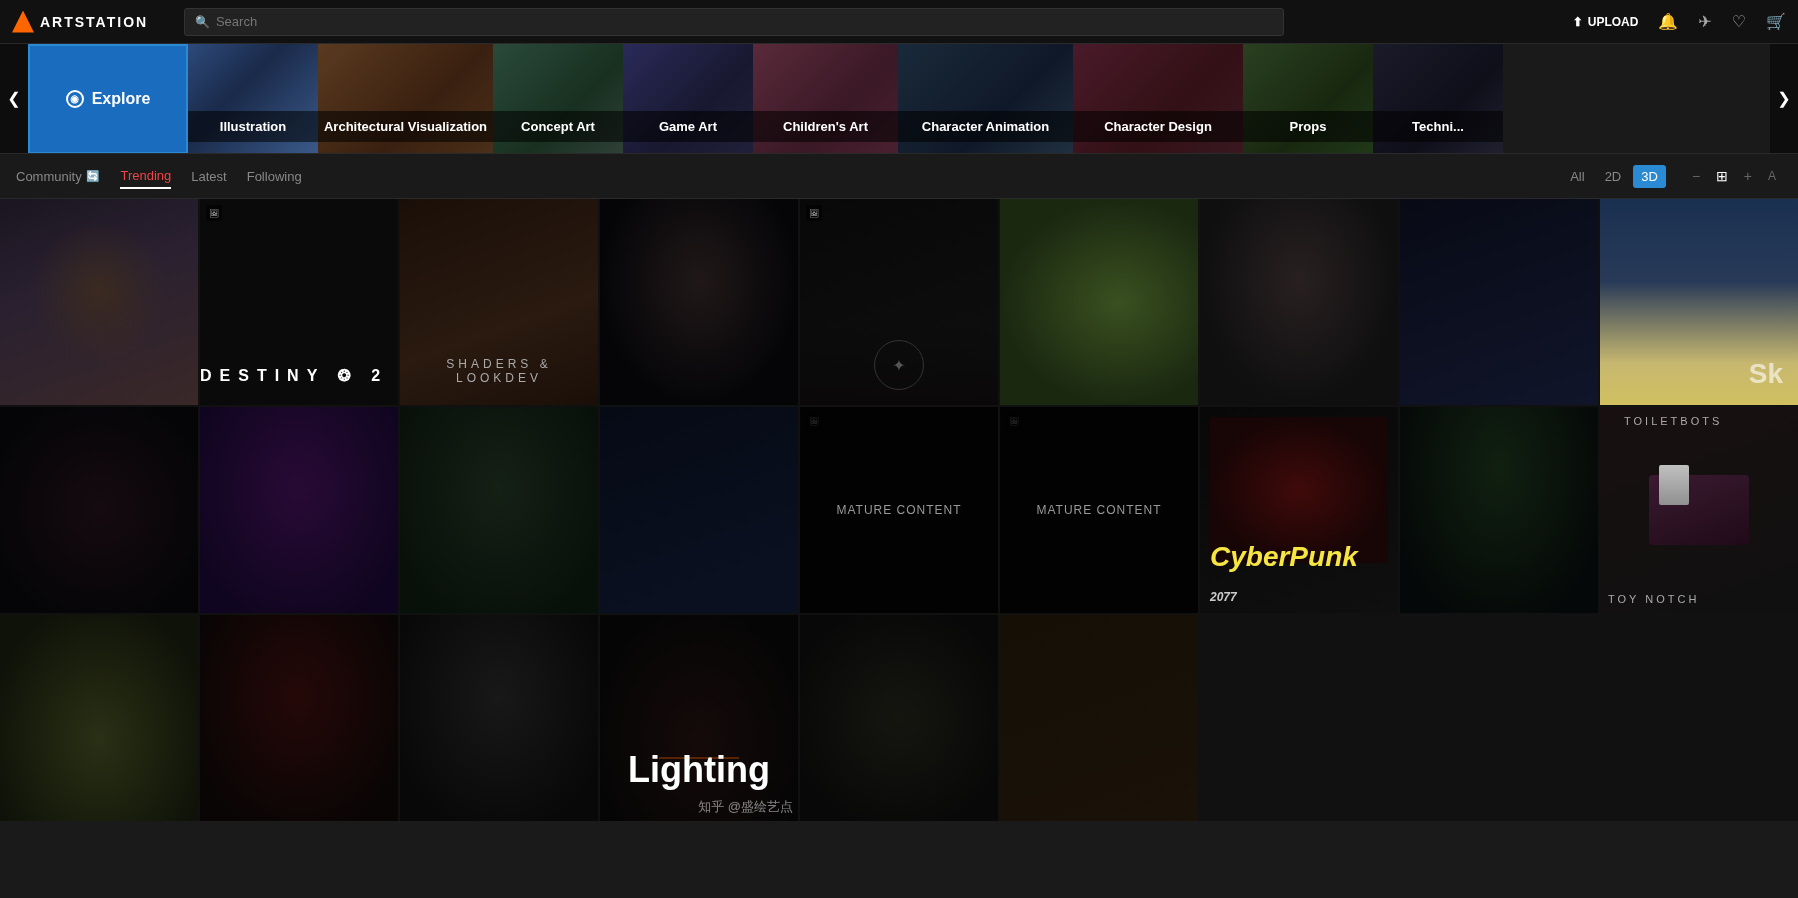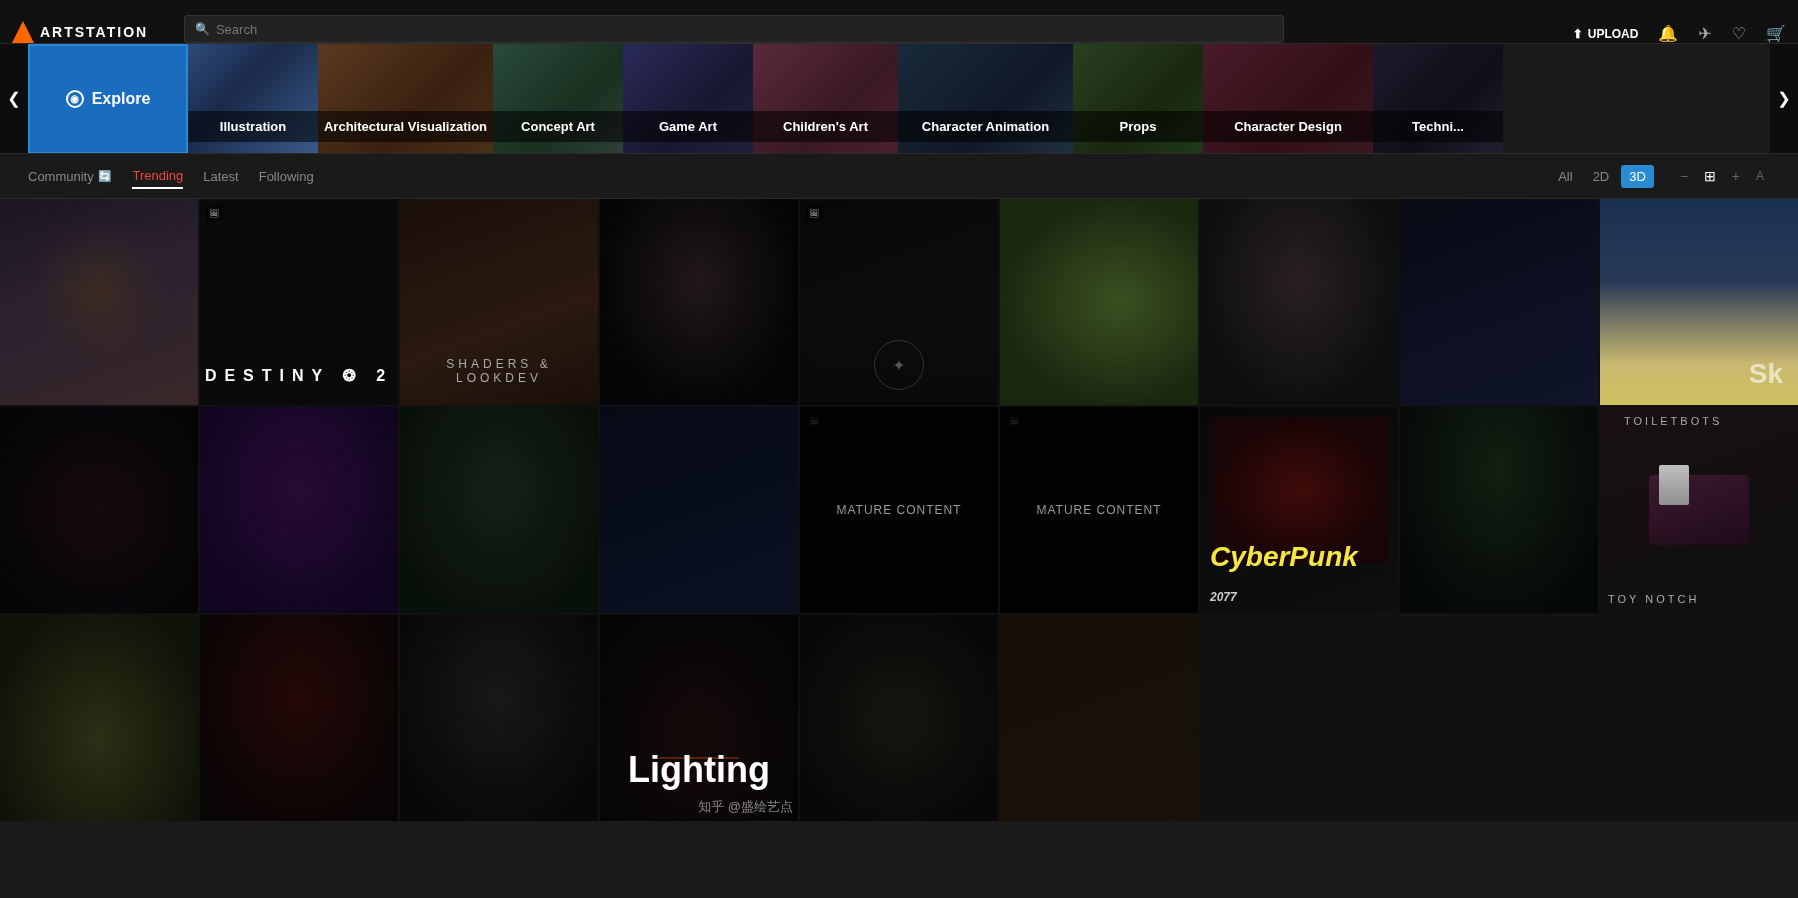--- a/index.html
+++ b/index.html
@@ -9,21 +9,21 @@
       font-family: Arial, sans-serif;
       overflow-x: hidden;
       width: 1798px;
     }
 
     
     #top-nav {
       background: #111;
       height: 44px;
       display: flex;
-      align-items: flex-end;
+      align-items: center;
       padding: 0 12px;
       border-bottom: 1px solid #2a2a2a;
       gap: 12px;
     }
     #logo-area {
       display: flex;
       align-items: center;
       gap: 6px;
       min-width: 160px;
     }
@@ -160,21 +160,21 @@
 
     
     .cat-illustration { background: linear-gradient(135deg, #2d4a7a, #1a2a4a); }
 
     
     #filter-bar {
       background: #1a1a1a;
       height: 45px;
       display: flex;
       align-items: center;
-      padding: 0 28px;
+      padding: 0 16px;
       border-bottom: 1px solid #2a2a2a;
       gap: 20px;
     }
     .filter-tab {
       color: #888;
       font-size: 13px;
       cursor: pointer;
       padding: 4px 0;
       display: flex;
       align-items: center;
@@ -256,21 +256,21 @@
     .c10 { background: linear-gradient(160deg, #151a25 0%, #202a35 50%, #1a2030 100%); }
     .c21 { background: linear-gradient(160deg, #0a0a08 0%, #151510 50%, #0a0a05 100%); }
 
     
     .grid-item.destiny {
       background: #0a0a0a;
     }
     .destiny-text {
       position: absolute;
       bottom: 20px; left: 0; right: 0;
-      text-align: center;
+      text-align: left;
       color: #fff;
       font-size: 16px;
       letter-spacing: 8px;
       font-weight: bold;
     }
     .grid-item.shaders {
       background: #0a0808;
     }
     .shaders-text {
       position: absolute;
@@ -417,28 +417,28 @@
     <div class="cat-item" style="min-width:145px;">
       <div class="cat-bg" style="background: linear-gradient(135deg, #5a2a3a 0%, #3a1825 60%, #4a2030 100%);"></div>
       <div class="cat-label">Children's Art</div>
     </div>
 
     <div class="cat-item" style="min-width:175px;">
       <div class="cat-bg" style="background: linear-gradient(135deg, #1a2a3a 0%, #0f1828 60%, #203040 100%);"></div>
       <div class="cat-label">Character Animation</div>
     </div>
 
+    <div class="cat-item" style="min-width:170px;">
+      <div class="cat-bg" style="background: linear-gradient(135deg, #4a1a2a 0%, #321015 60%, #3a1820 100%);"></div>
+      <div class="cat-label">Character Design</div>
+    </div>
+
     <div class="cat-item">
       <div class="cat-bg" style="background: linear-gradient(135deg, #2a4020 0%, #182810 60%, #203818 100%);"></div>
       <div class="cat-label">Props</div>
-    </div>
-
-    <div class="cat-item" style="min-width:170px;">
-      <div class="cat-bg" style="background: linear-gradient(135deg, #4a1a2a 0%, #321015 60%, #3a1820 100%);"></div>
-      <div class="cat-label">Character Design</div>
     </div>
 
     <div class="cat-item">
       <div class="cat-bg" style="background: linear-gradient(135deg, #1a1a2a 0%, #0f0f1a 60%, #202030 100%);"></div>
       <div class="cat-label">Techni...</div>
     </div>
   </div>
 
   <div class="cat-arrow">❯</div>
 </div>

